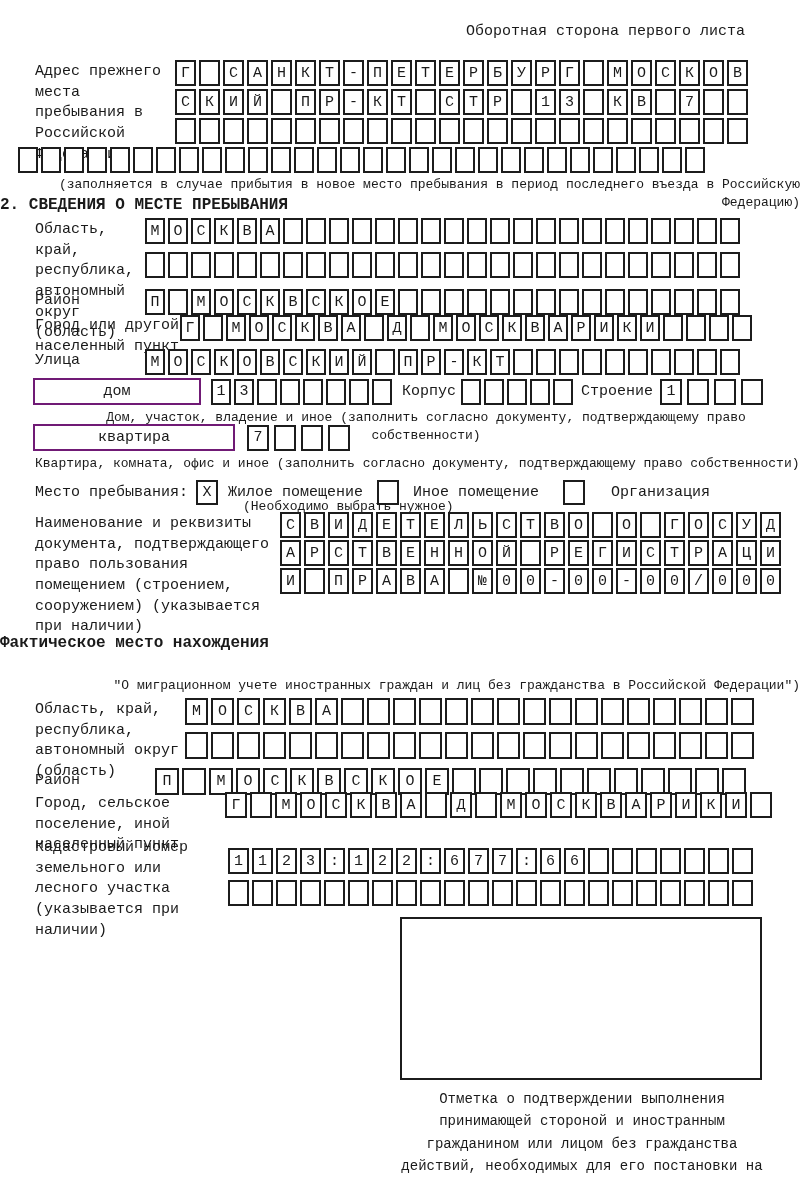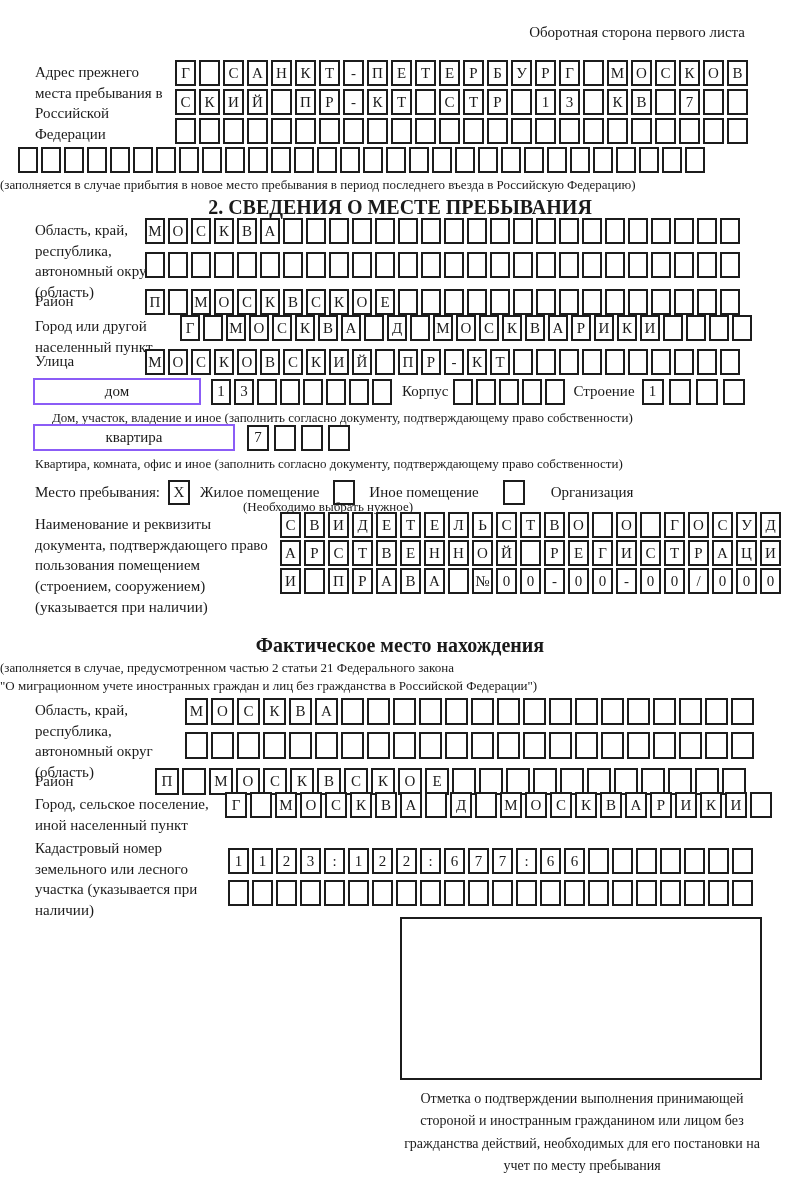--- a/index.html
+++ b/index.html
@@ -1,38 +1,38 @@
 <!DOCTYPE html>
 <html><head>
 <meta charset="utf-8">
 <style>
   html,body{margin:0;padding:0;background:#fff;}
   .page{
     position:relative;width:800px;height:1180px;margin:0;
     background:#fff;color:#1a1a1a;
-    font-family:Liberation Serif, serif;
+    font-family:Liberation Mono, monospace;
     overflow:hidden;
   }
   .lbl{position:absolute;font-size:15px;line-height:1.38;}
   .cap{position:absolute;font-size:13px;line-height:1.35;}
-  .center{left:0;right:0;text-align:left;}
-  .title{position:absolute;left:0;right:0;text-align:center;font-size:20px;font-weight:bold;}
+  .center{left:0;right:0;text-align:right;}
+  .title{position:absolute;left:0;right:0;text-align:left;font-size:16px;font-weight:bold;}
   .cellrow{position:absolute;display:flex;gap:3px;}
   .cell{
     box-sizing:border-box;flex:none;width:21px;height:26px;
     border:2px solid #1c1c1c;background:#fff;
     display:flex;align-items:center;justify-content:center;
     font-size:15px;line-height:1;
   }
   .cw20 .cell{width:20px;}
   .cw22 .cell{width:22px;}
   .cw23 .cell{width:23px;height:27px;}
   .cw24 .cell{width:24px;height:27px;}
   .widebox{
-    box-sizing:border-box;border:2px solid #8b5cf6;height:27px;
+    box-sizing:border-box;border:2px solid #701a75;height:27px;
     display:flex;align-items:center;justify-content:center;
     font-size:15px;flex:none;background:#fff;
   }
   .inlinerow{position:absolute;display:flex;align-items:center;}
   .inlinerow .txt{font-size:15px;white-space:nowrap;}
   .checkbox{
     box-sizing:border-box;flex:none;width:22px;height:25px;
     border:2px solid #1c1c1c;display:flex;align-items:center;justify-content:center;
     font-size:15px;background:#fff;
   }
@@ -427,21 +427,20 @@
       <span class="cell">-</span>
       <span class="cell">0</span>
       <span class="cell">0</span>
       <span class="cell">/</span>
       <span class="cell">0</span>
       <span class="cell">0</span>
       <span class="cell">0</span>
     </div>
 
   <div class="title" style="top:634px;">Фактическое место нахождения</div>
-  <div class="cap center" style="top:659px;">(заполняется в случае, предусмотренном частью 2 статьи 21 Федерального закона</div>
   <div class="cap center" style="top:677px;">"О миграционном учете иностранных граждан и лиц без гражданства в Российской Федерации")</div>
 
   <div class="lbl" style="left:35px;top:700px;width:150px;">Область, край, республика, автономный округ (область)</div>
   <div class="cellrow cw23" style="left:185px;top:698px;">
       <span class="cell">М</span>
       <span class="cell">О</span>
       <span class="cell">С</span>
       <span class="cell">К</span>
       <span class="cell">В</span>
       <span class="cell">А</span>

